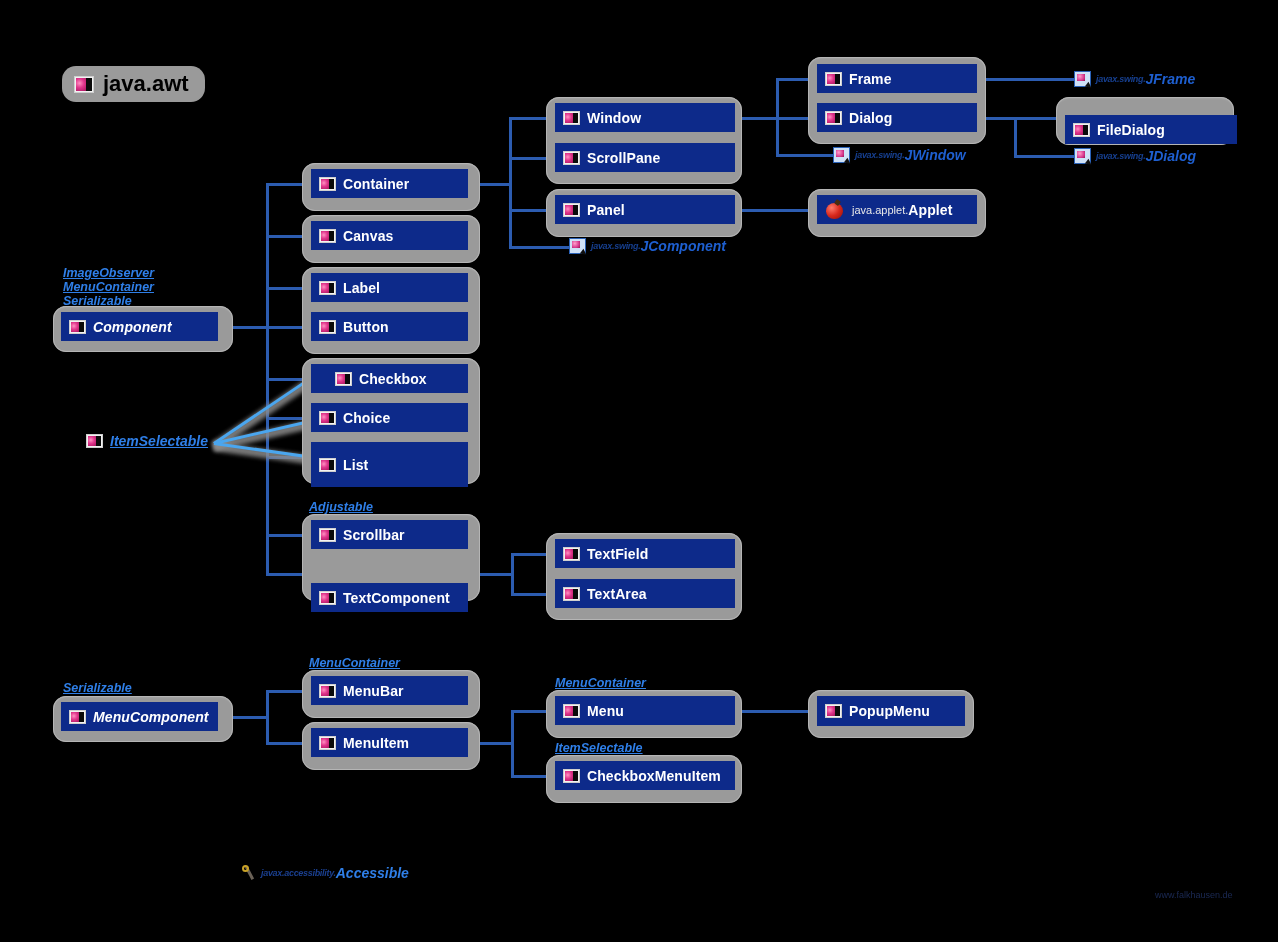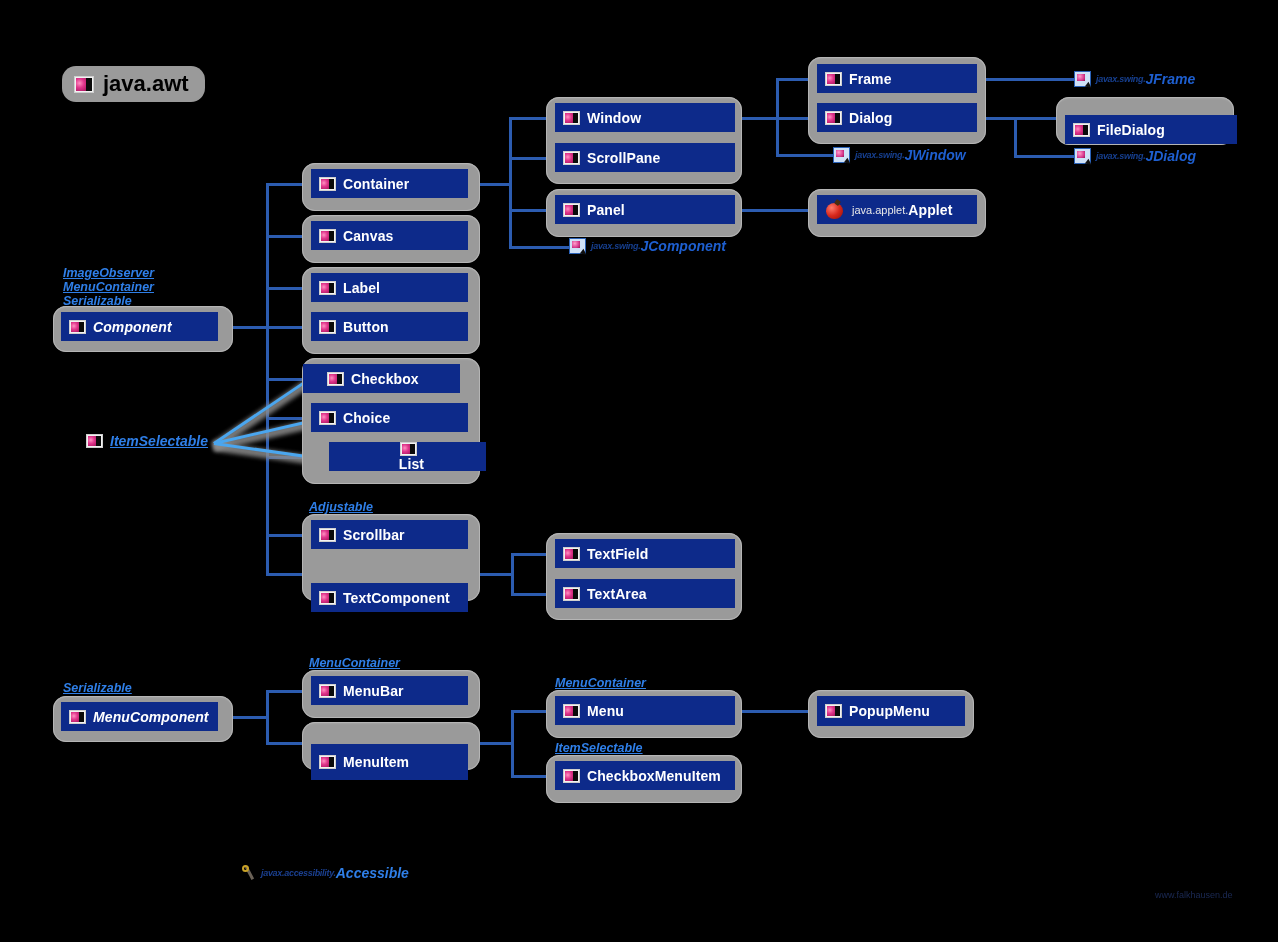--- a/index.html
+++ b/index.html
@@ -196,33 +196,33 @@
     <span class="nm">Label</span>
   </div>
   <div class="cls" style="left:311px;top:312px;width:157px;height:29px;text-align:center;">
     <span class="cicon">
         <i></i>
       </span>
     <span class="nm">Button</span>
   </div>
 
   <div class="grp" style="left:302px;top:358px;width:178px;height:126px;"></div>
-  <div class="cls" style="left:303px;top:364px;width:157px;height:29px;padding-left:24px;">
+  <div class="cls" style="left:311px;top:364px;width:157px;height:29px;padding-left:24px;">
     <span class="cicon">
         <i></i>
       </span>
     <span class="nm">Checkbox</span>
   </div>
   <div class="cls" style="left:311px;top:403px;width:157px;height:29px;">
     <span class="cicon">
         <i></i>
       </span>
     <span class="nm">Choice</span>
   </div>
-  <div class="cls" style="left:329px;top:442px;width:157px;height:29px;flex-direction:column;">
+  <div class="cls" style="left:311px;top:442px;width:157px;height:45px;">
     <span class="cicon">
         <i></i>
       </span>
     <span class="nm">List</span>
   </div>
 
   <div class="ifacebox" style="left:86px;top:433px;">
     <span class="cicon">
         <i></i>
       </span>
@@ -340,21 +340,21 @@
 
   <div class="iface" style="left:309px;top:656px;">MenuContainer</div>
   <div class="grp" style="left:302px;top:670px;width:178px;height:48px;"></div>
   <div class="cls" style="left:311px;top:676px;width:157px;height:29px;">
     <span class="cicon">
         <i></i>
       </span>
     <span class="nm">MenuBar</span>
   </div>
   <div class="grp" style="left:302px;top:722px;width:178px;height:48px;"></div>
-  <div class="cls" style="left:311px;top:728px;width:157px;height:36px;margin-top:16px;">
+  <div class="cls" style="left:311px;top:728px;width:157px;height:29px;">
     <span class="cicon">
         <i></i>
       </span>
     <span class="nm">MenuItem</span>
   </div>
 
   <div class="iface" style="left:555px;top:676px;">MenuContainer</div>
   <div class="grp" style="left:546px;top:690px;width:196px;height:48px;"></div>
   <div class="cls" style="left:555px;top:696px;width:180px;height:29px;">
     <span class="cicon">

